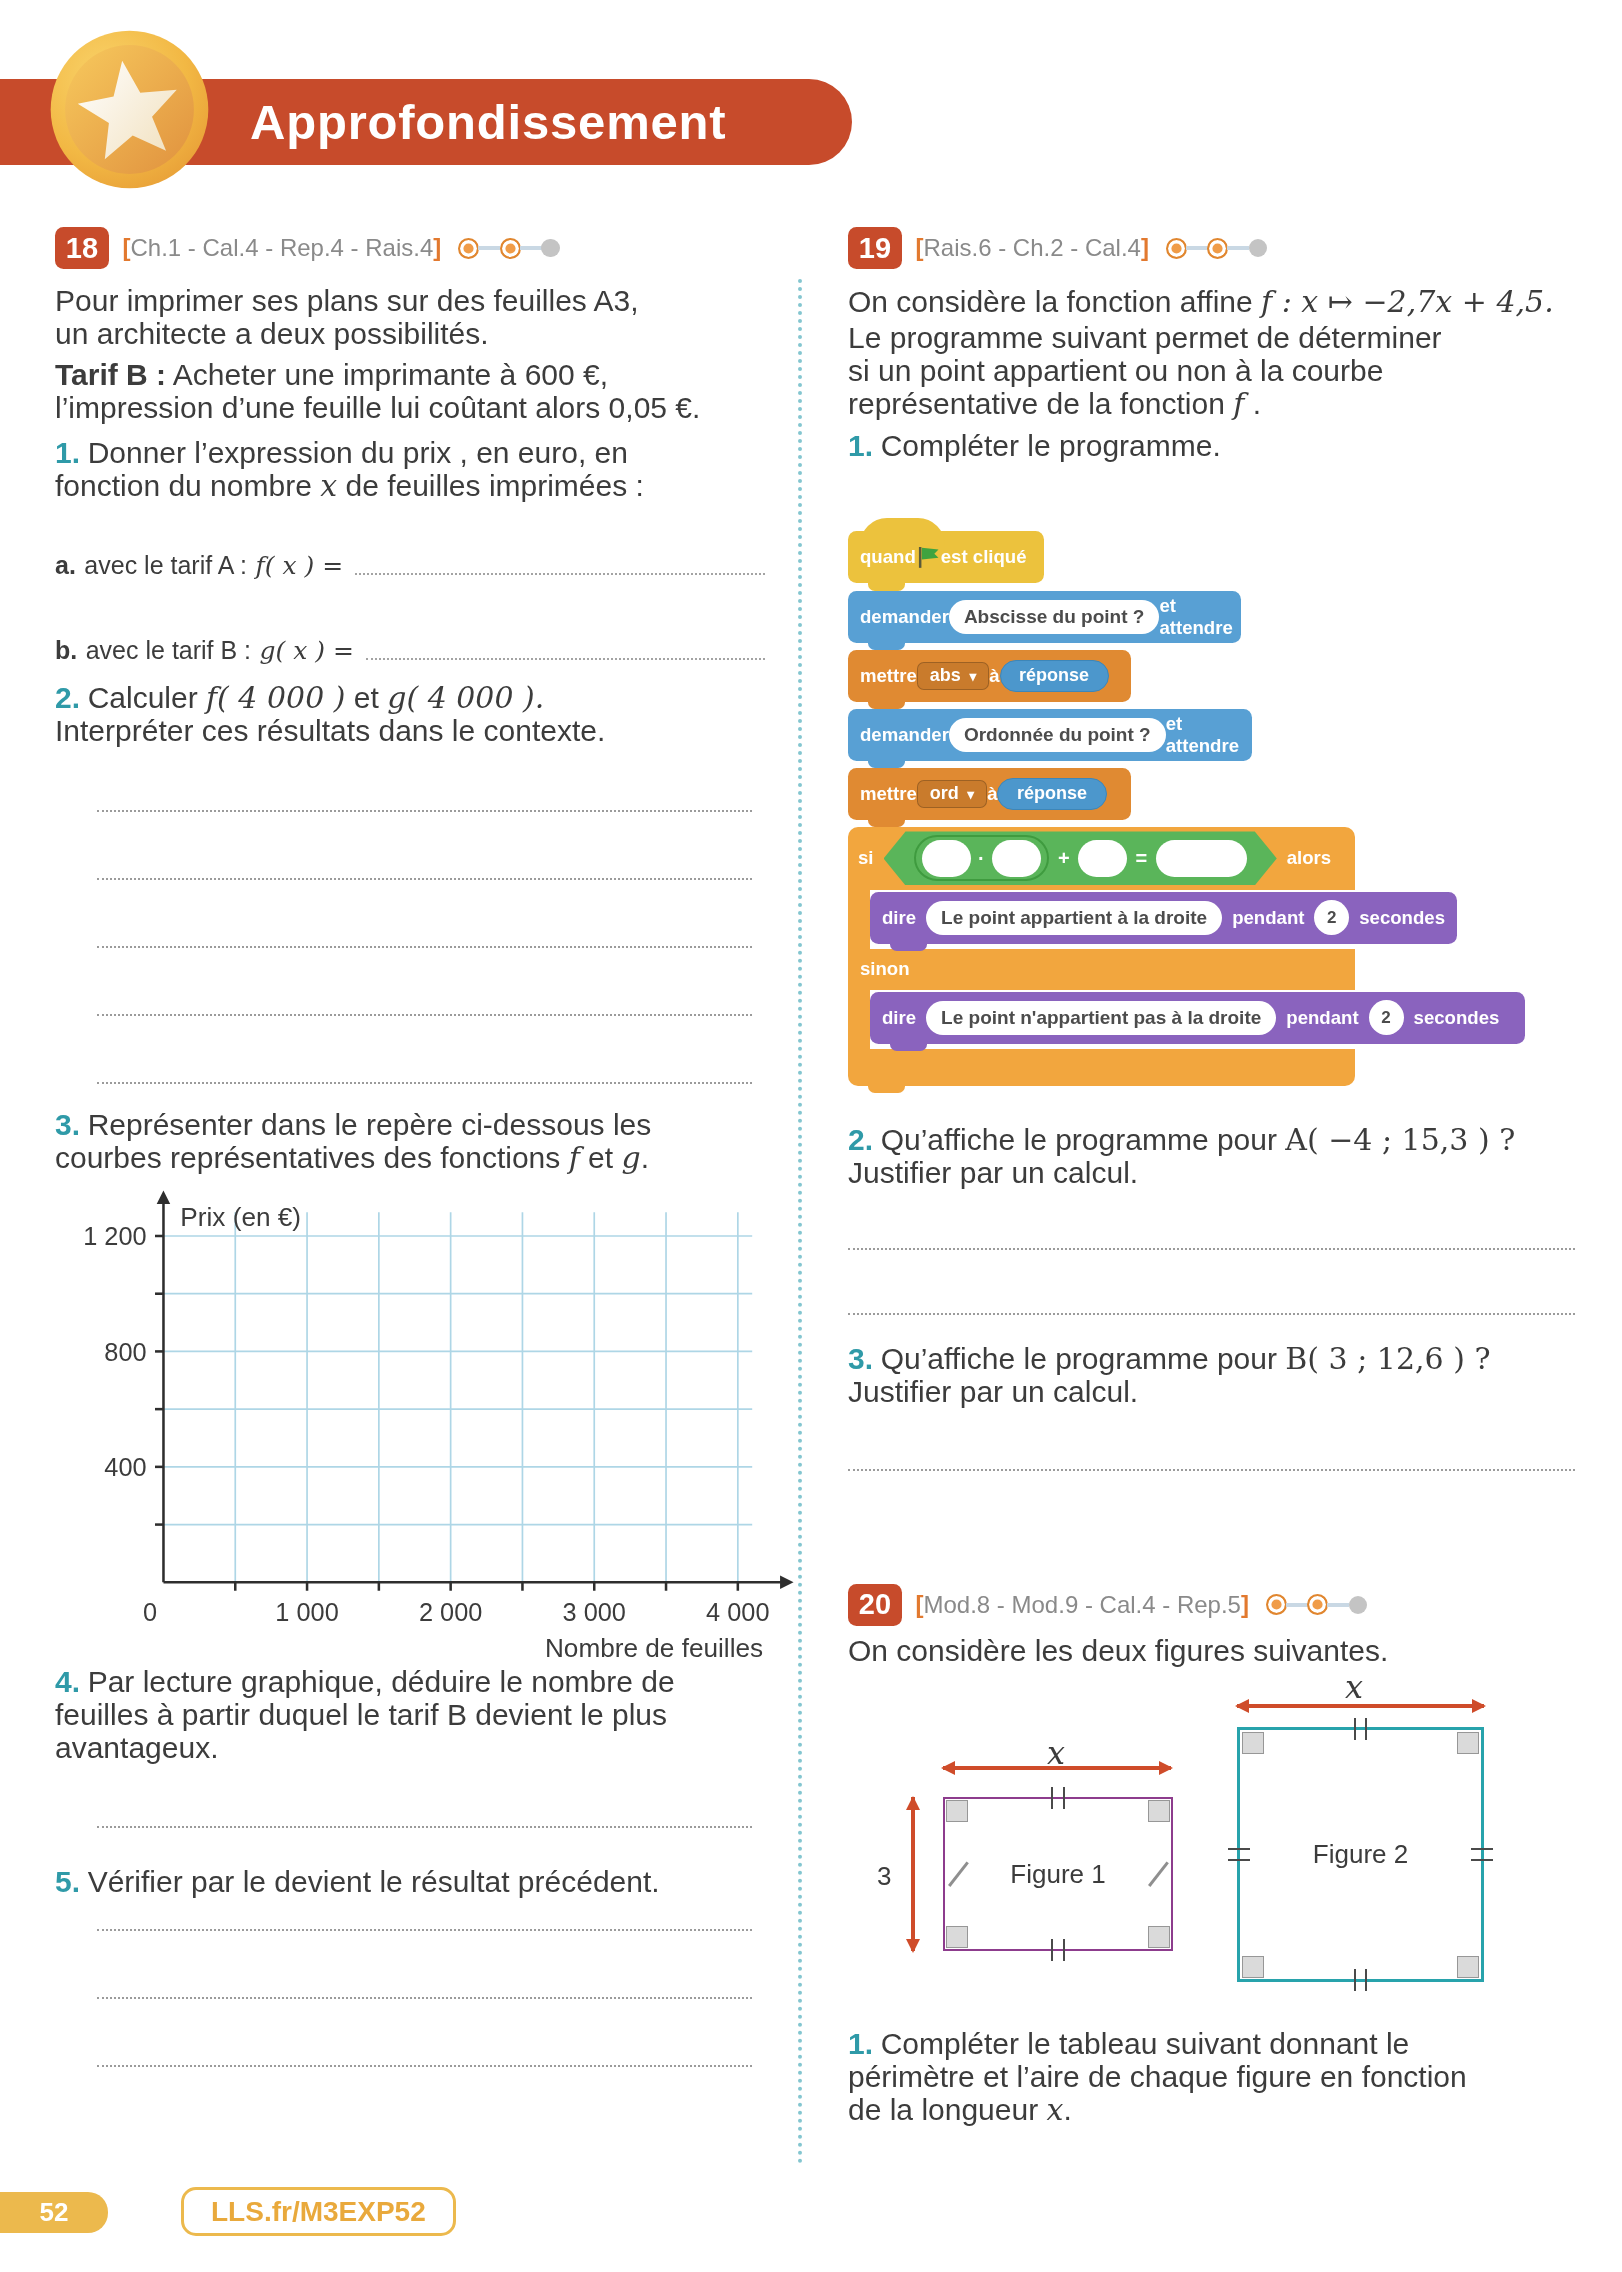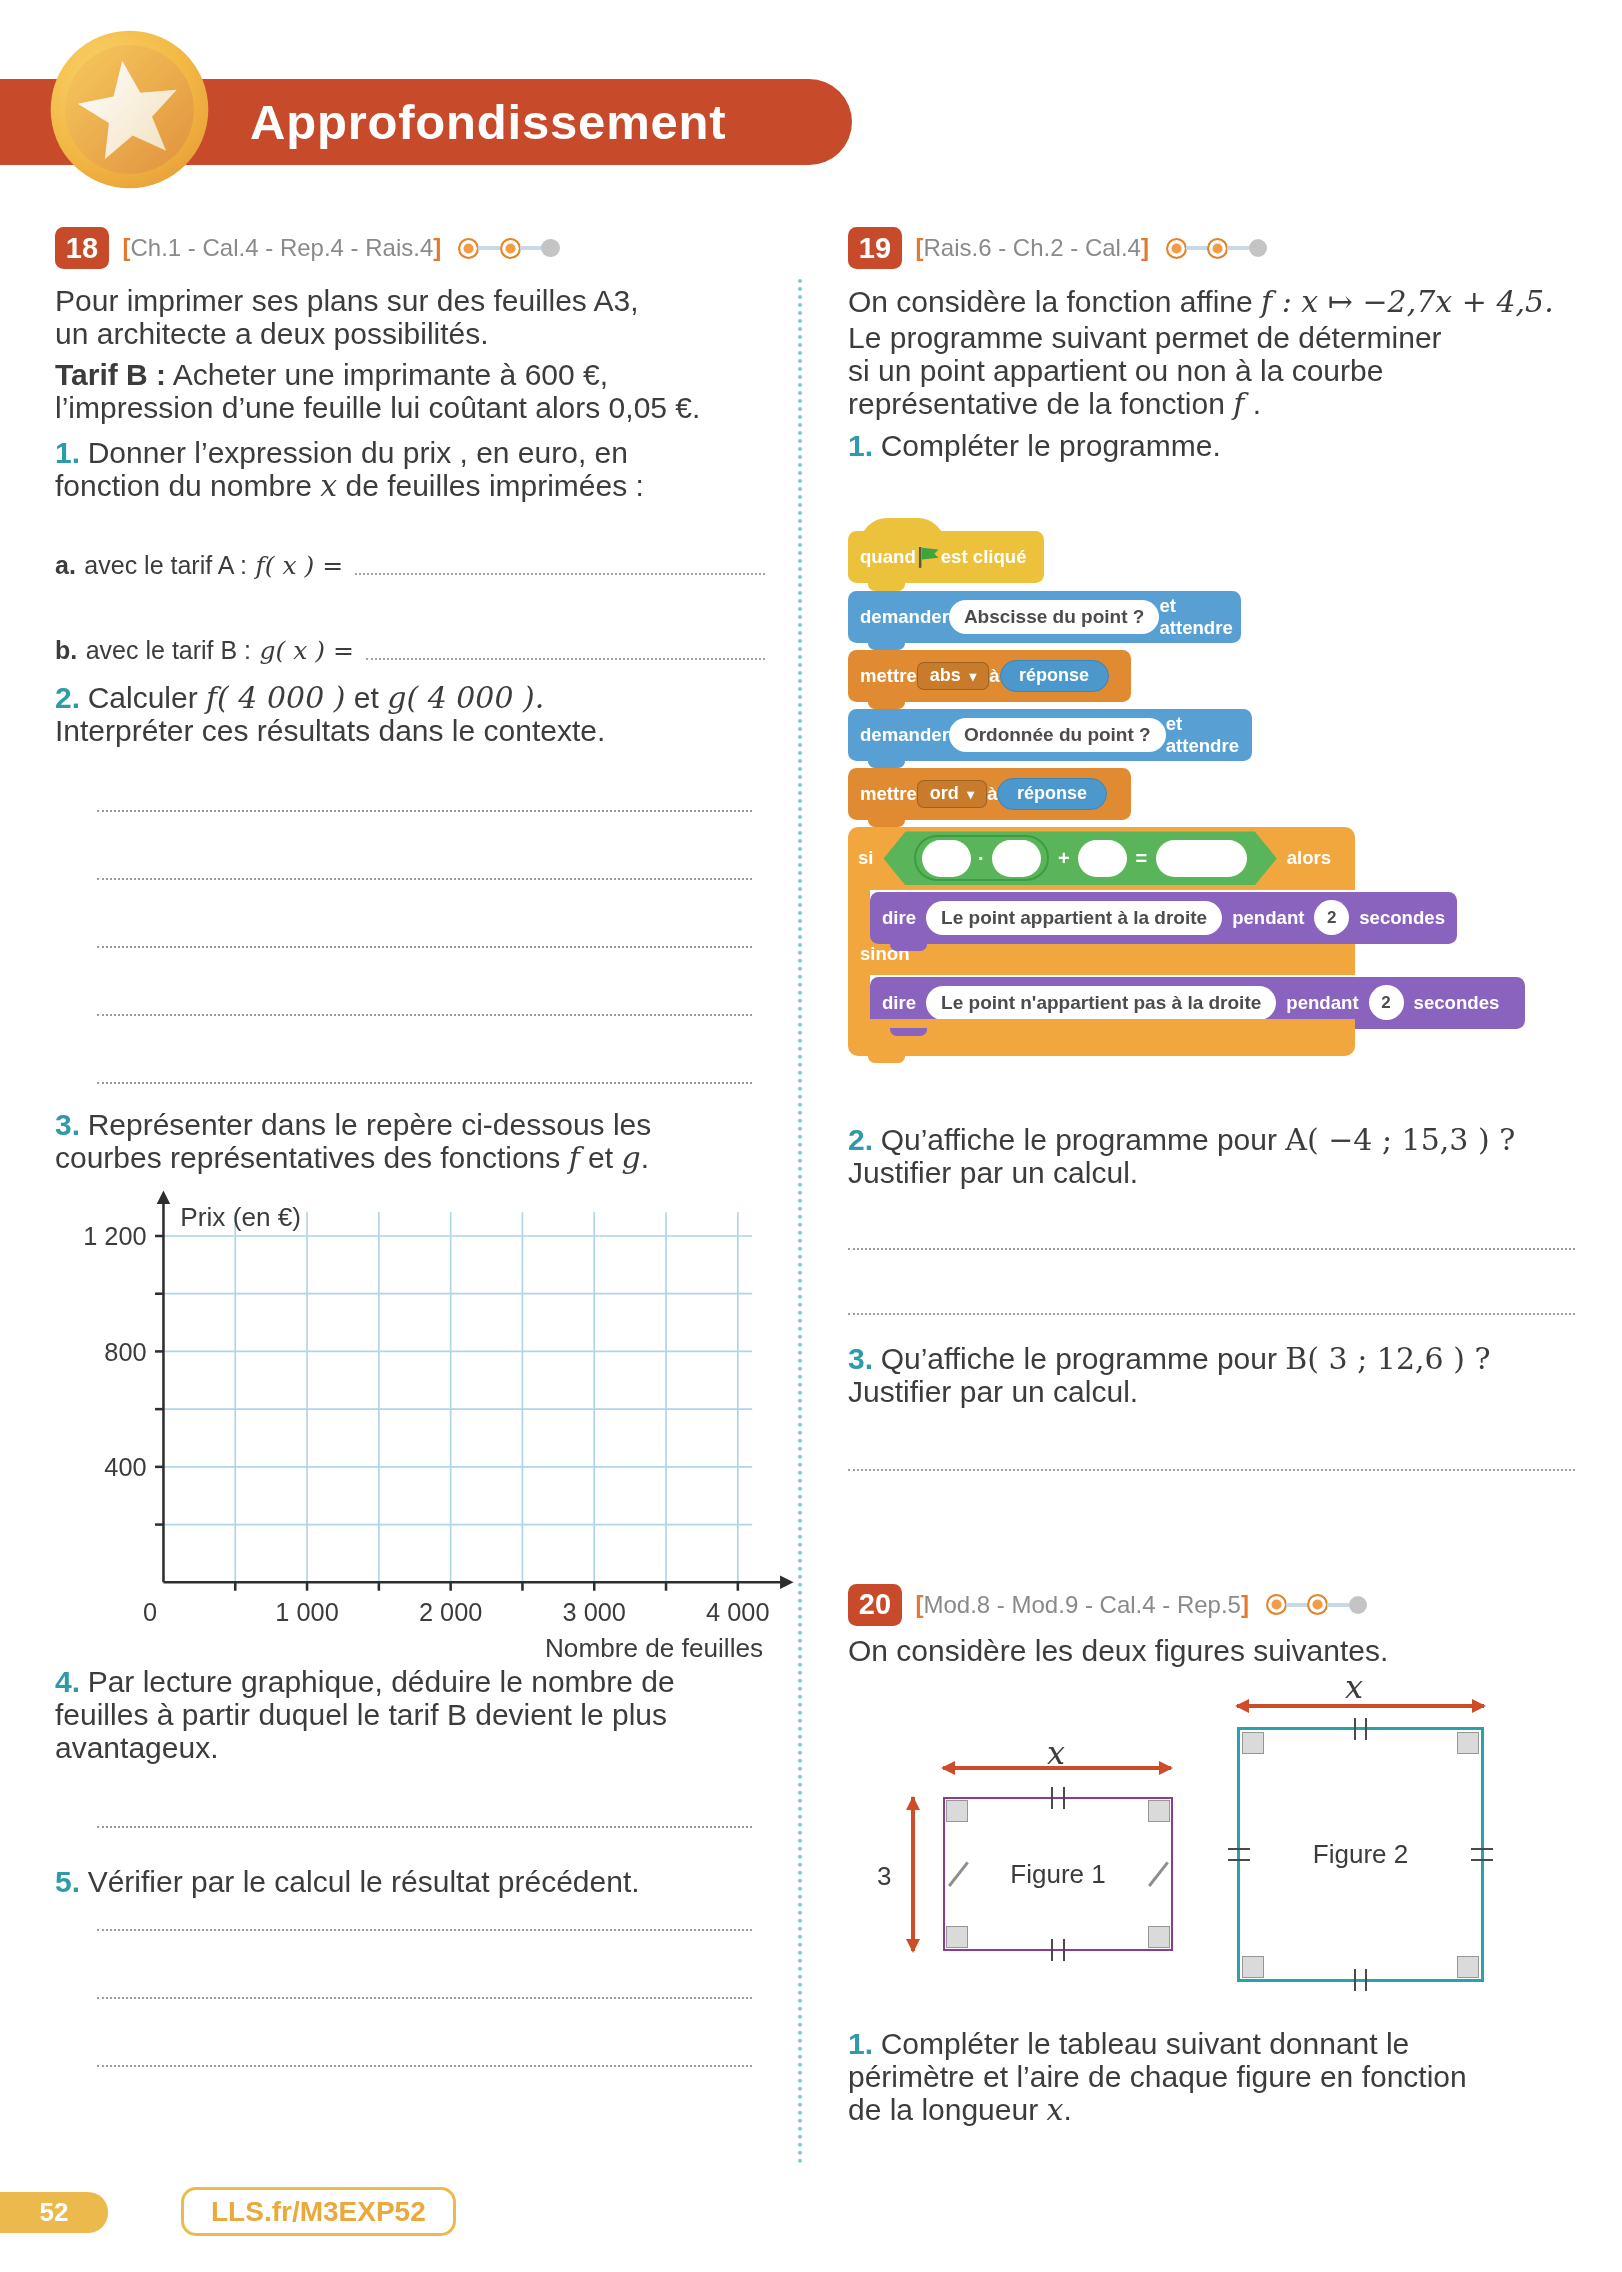--- a/index.html
+++ b/index.html
@@ -68,21 +68,21 @@
            padding:4.2px 18.6px; font-size:18px; }
   .dd { display:flex; align-items:center; gap:8.5px; background:rgba(0,0,0,0.10);
         border:1.7px solid rgba(0,0,0,0.22); border-radius:6.8px; padding:2.5px 12px; font-size:18px; }
   .dda { font-size:13.5px; }
   .wcirc { background:#fff; color:#4c4c4c; width:35px; height:35px; border-radius:50%;
            display:flex; align-items:center; justify-content:center; font-size:17px; font-weight:bold; }
   .cblk { position:absolute; left:0; top:309px; width:507px; }
   .c-top { width:507px; height:63px; background:#f2a63e; border-radius:10px 10px 0 0;
            display:flex; align-items:center; gap:10px; padding:0 10px;
            color:#fff; font-weight:bold; font-size:18.6px; }
-  .c-mouth { height:44px; background:linear-gradient(to right,#f2a63e 22px,transparent 22px);
+  .c-mouth { height:59px; background:linear-gradient(to right,#f2a63e 22px,transparent 22px);
              padding-left:22px; position:relative; }
   .c-mid { width:507px; height:41px; background:#f2a63e; color:#fff; font-weight:bold;
            font-size:18.6px; display:flex; align-items:center; padding-left:12px; }
   .c-bottom { width:507px; height:37px; background:#f2a63e; border-radius:0 0 10px 10px; position:relative; }
   .c-bottom .tab { position:absolute; bottom:-7.6px; left:20px; width:37px; height:8.5px;
                    border-radius:0 0 6.8px 6.8px; background:#f2a63e; }
   .hex { background:#5ab55a; height:54px; display:flex; align-items:center; gap:8.5px;
          padding:0 30px; clip-path:polygon(22px 0, calc(100% - 22px) 0, 100% 50%,
                   calc(100% - 22px) 100%, 22px 100%, 0 50%); }
   .oval { background:#fff; border-radius:20px; width:49px; height:37px; display:inline-block; }
@@ -258,21 +258,21 @@
           <text x="808" y="514" text-anchor="middle" font-size="30" fill="#3c3c3c" font-family="&quot;Liberation Sans&quot;,sans-serif">4 000</text>
           <text x="148" y="46" text-anchor="start" font-size="31" fill="#3c3c3c" font-family="&quot;Liberation Sans&quot;,sans-serif">Prix (en €)</text>
           <text x="838" y="556" text-anchor="end" font-size="31" fill="#3c3c3c" font-family="&quot;Liberation Sans&quot;,sans-serif">Nombre de feuilles</text>
         </svg>
     </div>
 
     <p class="body" style="margin-top:5px"><span class="qnum">4.</span><span>Par lecture graphique, déduire le nombre de</span><br><span>feuilles à partir duquel le tarif B devient le plus</span><br><span>avantageux.</span></p>
 
     <div class="ansline ind" style="margin-top:62px"></div>
 
-    <p class="body" style="margin-top:37px"><span class="qnum">5.</span><span>Vérifier par le calcul le résultat précédent.</span></p>
+    <p class="body" style="margin-top:37px"><span class="qnum">5.</span><span>Vérifier par le devient le résultat précédent.</span></p>
 
     <div class="ansline ind" style="margin-top:31px"></div>
     <div class="ansline ind" style="margin-top:66px"></div>
     <div class="ansline ind" style="margin-top:66px"></div>
   </div>
 
   <div class="col right">
 
     <div class="exhead">
       <span class="badge">19</span>

